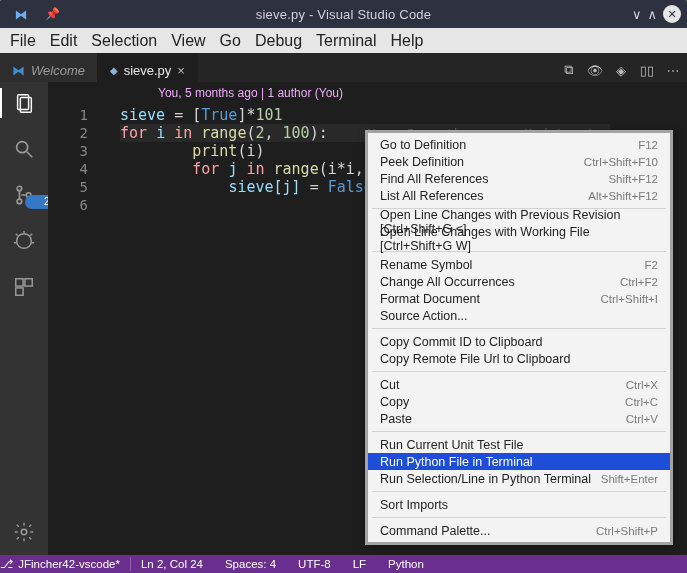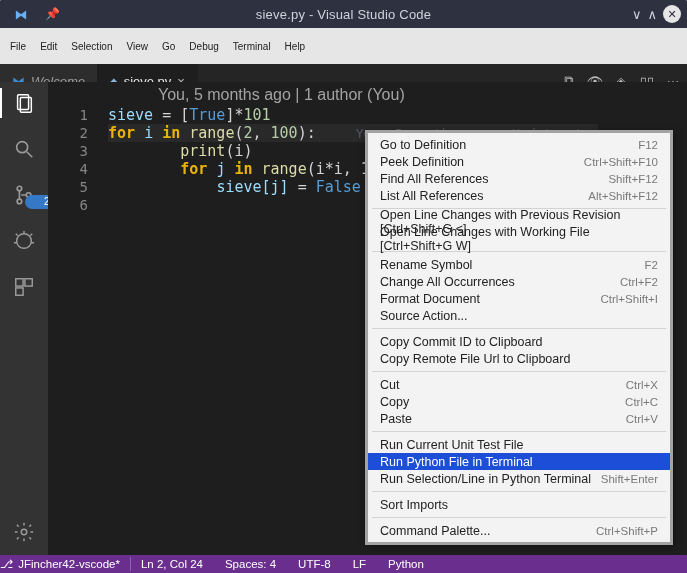--- a/index.html
+++ b/index.html
@@ -4,45 +4,45 @@
 <style>
   html,body{margin:0;padding:0;background:#888;font-family:"Segoe UI",Arial,sans-serif;font-size:12px;color:#ccc;}
   .window{width:687px;height:573px;background:#1e1e1e;box-sizing:border-box;position:relative;overflow:hidden;border-radius:3px 3px 0 0;}
   
   .titlebar{height:28px;background:#2d3140;display:flex;align-items:center;color:#cfd2db;font-size:13px;position:relative;}
   .titlebar .left-icons{display:flex;gap:6px;padding-left:8px;}
   .titlebar .title{position:absolute;left:0;right:0;text-align:center;pointer-events:none;letter-spacing:.2px;}
   .titlebar .win-controls{position:absolute;right:6px;display:flex;gap:6px;align-items:center;}
   .circ{width:18px;height:18px;border-radius:50%;display:flex;align-items:center;justify-content:center;font-size:11px;}
   
-  .menubar{height:36px;background:#e6e6e6;color:#222;display:flex;align-items:center;padding:0 4px;gap:2px;font-size:10px;}
+  .menubar{height:25px;background:#e6e6e6;color:#222;display:flex;align-items:center;padding:0 4px;gap:2px;font-size:16px;}
   .menubar span{padding:2px 6px;}
   
   .tabrow{height:34px;background:#252526;display:flex;align-items:stretch;position:relative;}
   .tab{display:flex;align-items:center;padding:0 12px;gap:6px;color:#9b9b9b;background:#2d2d2d;border-right:1px solid #1e1e1e;font-size:13px;}
   .tab.active{background:#1e1e1e;color:#e6e6e6;}
   .tab .dot{color:#8bb4d6;font-size:10px;}
   .tabrow .right-icons{position:absolute;right:6px;top:0;bottom:0;display:flex;align-items:center;gap:10px;color:#bcbcbc;}
   .ri{width:16px;height:16px;display:flex;align-items:center;justify-content:center;font-size:13px;}
   
   .body{position:absolute;top:82px;bottom:18px;left:0;right:0;display:flex;}
   .activitybar{width:48px;background:#333333;display:flex;flex-direction:column;align-items:center;padding-top:8px;gap:20px;position:relative;}
   .act-icon{width:26px;height:26px;display:flex;align-items:center;justify-content:center;color:#9a9a9a;position:relative;}
   .act-icon.active{color:#fff;}
   .act-icon.active::before{content:"";position:absolute;left:-11px;top:-2px;bottom:-2px;width:2px;background:#fff;}
   .badge{position:absolute;top:13px;left:14px;background:#3478c6;color:#fff;font-size:10px;padding:0 19px;border-radius:8px;line-height:14px;}
   .act-bottom{position:absolute;bottom:10px;left:0;right:0;display:flex;justify-content:center;}
   
   .editor{flex:1;position:relative;background:#1e1e1e;}
-  .codelens{position:absolute;left:110px;top:4px;color:#a3a3a3;font-size:16px;}
+  .codelens{position:absolute;left:110px;top:4px;color:#f0abfc;font-size:12px;}
   .gutter{position:absolute;left:0;top:24px;width:60px;}
   .ln{height:18px;line-height:18px;text-align:right;padding-right:20px;color:#858585;font-family:Consolas,monospace;font-size:14px;}
   .code{position:absolute;left:60px;top:24px;font-family:Consolas,monospace;font-size:15px;line-height:18px;}
-  .cl{height:18px;white-space:pre;}
-  .k{color:#eab308;font-weight:bold;} .v{color:#9cdcfe;} .s{color:#569cd6;} .n{color:#b5cea8;} .f{color:#dcdcaa;} .d{color:#d4d4d4;}
+  .cl{height:18px;white-space:pre;margin-left:12px;}
+  .k{color:#fca5a5;} .v{color:#9cdcfe;} .s{color:#569cd6;} .n{color:#b5cea8;} .f{color:#dcdcaa;} .d{color:#d4d4d4;}
   .cl.hl{background:rgba(255,255,255,0.05);}
   .inline-note{color:#525763;font-size:13px;padding-left:40px;}
   
   .menu{position:absolute;left:365px;top:130px;width:302px;background:#f3f3f3;color:#222;border:3px solid #a3a3a3;box-shadow:2px 2px 8px rgba(0,0,0,.4);font-size:12.5px;padding:3px 0;}
   .mi{display:flex;justify-content:space-between;align-items:center;height:17px;padding:0 12px;}
   .mi.hi{background:#1d4ed8;color:#fff;}
   .mi .k2{color:#7a7a7a;font-size:11.5px;}
   .mi.hi .k2{color:#e0ecf9;}
   .sep{height:1px;margin:4px 4px;background:#d3d3d3;}
   

